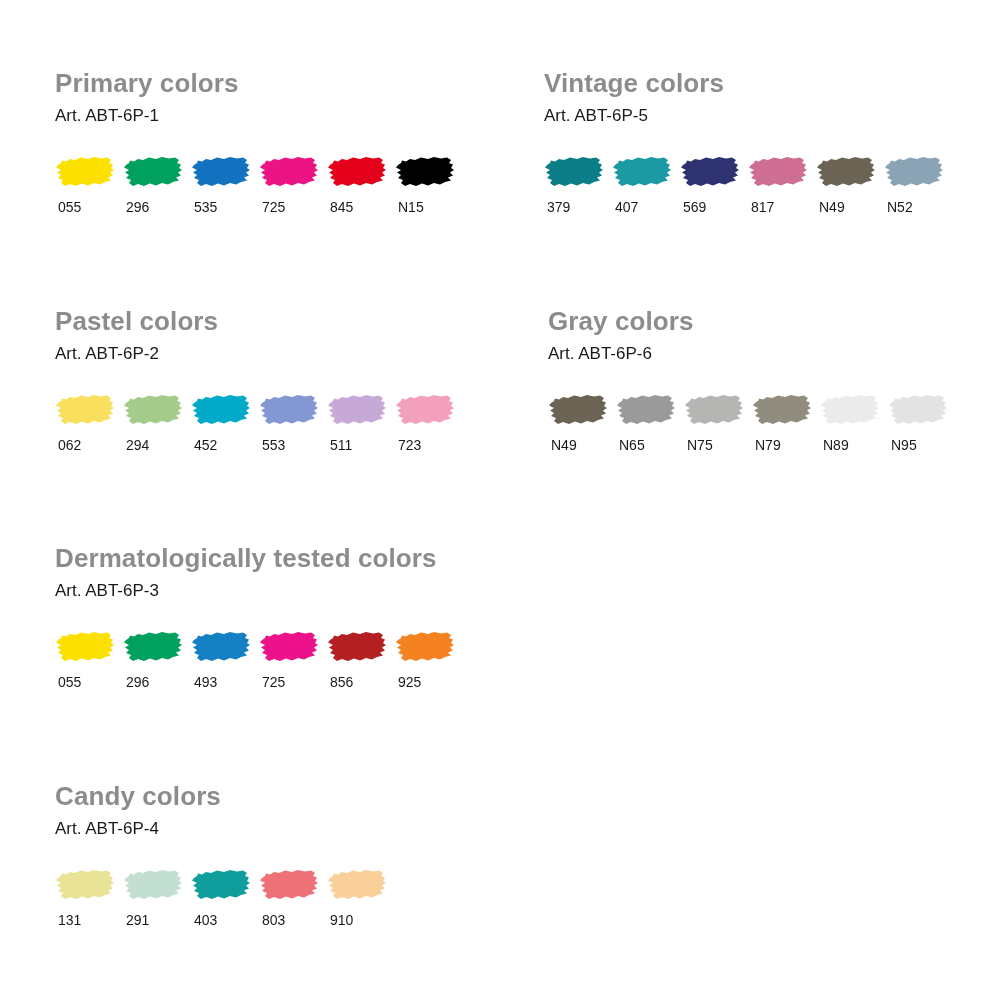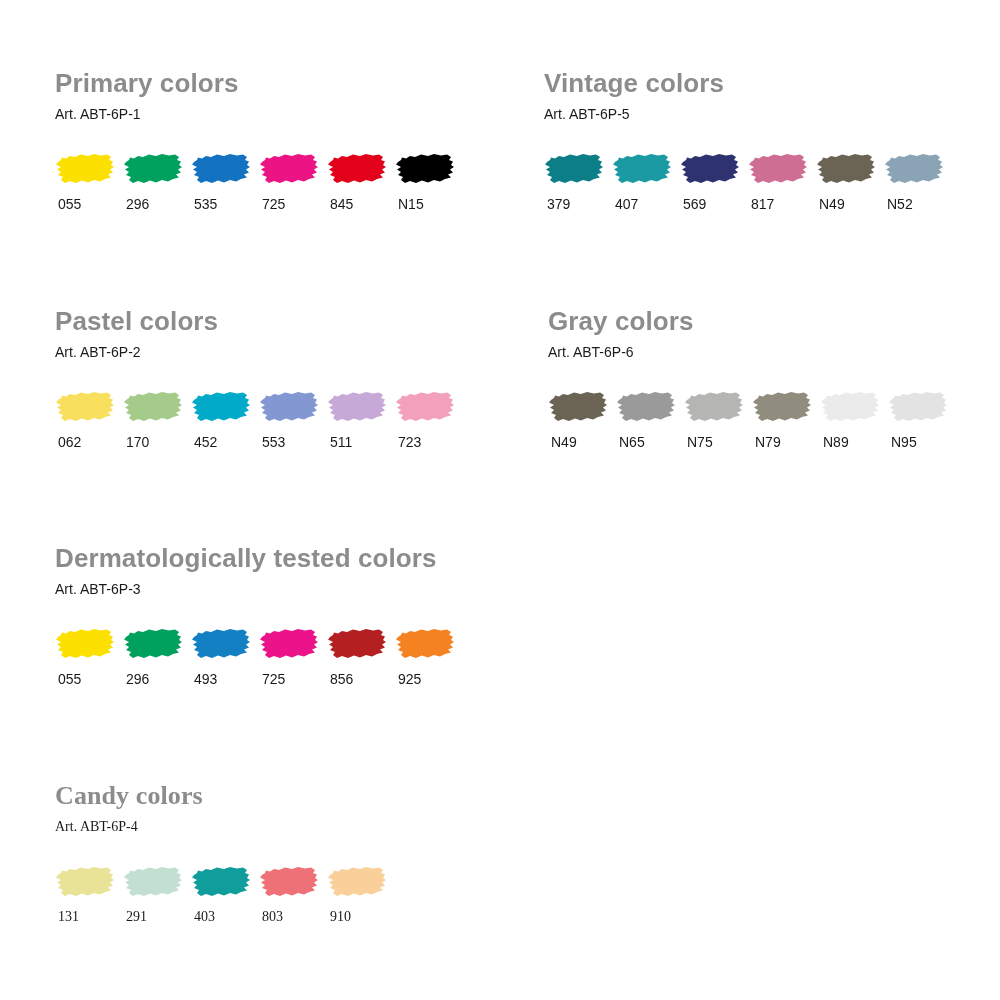--- a/index.html
+++ b/index.html
@@ -25,21 +25,21 @@
   }
   .set-title {
     font-size: 26px;
     font-weight: bold;
     color: #8c8c8c;
     letter-spacing: 0.1px;
     line-height: 1;
     white-space: nowrap;
   }
   .set-art {
-    font-size: 14px;
+    font-size: 17px;
     font-weight: normal;
     color: #1a1a1a;
     line-height: 1;
     margin-top: 11px;
     white-space: nowrap;
   }
   .swatch-row {
     display: flex;
     margin-top: 29px;
   }
@@ -190,21 +190,21 @@
             </svg>
           </span>
           <div class="swatch-code">062</div>
         </div>
         <div class="swatch-cell">
           <span class="swatch-mark">
             <svg viewBox="0 0 120 76" preserveAspectRatio="none" aria-hidden="true">
               <path d="M6,24 L12,20 L14,15 L22,17 L30,12 L40,14 L52,9 L66,12 L78,8 L92,11 L104,9 L112,14 L108,20 L116,23 L112,30 L118,34 L110,39 L116,45 L106,49 L112,55 L100,58 L90,63 L78,60 L66,65 L54,61 L42,66 L30,62 L20,66 L12,60 L16,54 L6,50 L12,44 L4,39 L12,34 L2,29 Z" fill="#a4cb8a"></path>
             </svg>
           </span>
-          <div class="swatch-code">170</div>
+          <div class="swatch-code">294</div>
         </div>
         <div class="swatch-cell">
           <span class="swatch-mark">
             <svg viewBox="0 0 120 76" preserveAspectRatio="none" aria-hidden="true">
               <path d="M6,24 L12,20 L14,15 L22,17 L30,12 L40,14 L52,9 L66,12 L78,8 L92,11 L104,9 L112,14 L108,20 L116,23 L112,30 L118,34 L110,39 L116,45 L106,49 L112,55 L100,58 L90,63 L78,60 L66,65 L54,61 L42,66 L30,62 L20,66 L12,60 L16,54 L6,50 L12,44 L4,39 L12,34 L2,29 Z" fill="#00aac8"></path>
             </svg>
           </span>
           <div class="swatch-code">452</div>
         </div>
         <div class="swatch-cell">
@@ -334,21 +334,21 @@
         <div class="swatch-cell">
           <span class="swatch-mark">
             <svg viewBox="0 0 120 76" preserveAspectRatio="none" aria-hidden="true">
               <path d="M6,24 L12,20 L14,15 L22,17 L30,12 L40,14 L52,9 L66,12 L78,8 L92,11 L104,9 L112,14 L108,20 L116,23 L112,30 L118,34 L110,39 L116,45 L106,49 L112,55 L100,58 L90,63 L78,60 L66,65 L54,61 L42,66 L30,62 L20,66 L12,60 L16,54 L6,50 L12,44 L4,39 L12,34 L2,29 Z" fill="#f58220"></path>
             </svg>
           </span>
           <div class="swatch-code">925</div>
         </div>
       </div>
     </div>
-    <div class="set" style="left: 55px; top: 783px; font-family: Liberation Serif, serif;">
+    <div class="set" style="left: 55px; top: 783px;">
       <div class="set-title">Candy colors</div>
       <div class="set-art">Art. ABT-6P-4</div>
       <div class="swatch-row">
         <div class="swatch-cell">
           <span class="swatch-mark">
             <svg viewBox="0 0 120 76" preserveAspectRatio="none" aria-hidden="true">
               <path d="M6,24 L12,20 L14,15 L22,17 L30,12 L40,14 L52,9 L66,12 L78,8 L92,11 L104,9 L112,14 L108,20 L116,23 L112,30 L118,34 L110,39 L116,45 L106,49 L112,55 L100,58 L90,63 L78,60 L66,65 L54,61 L42,66 L30,62 L20,66 L12,60 L16,54 L6,50 L12,44 L4,39 L12,34 L2,29 Z" fill="#e8e396"></path>
             </svg>
           </span>
           <div class="swatch-code">131</div>

